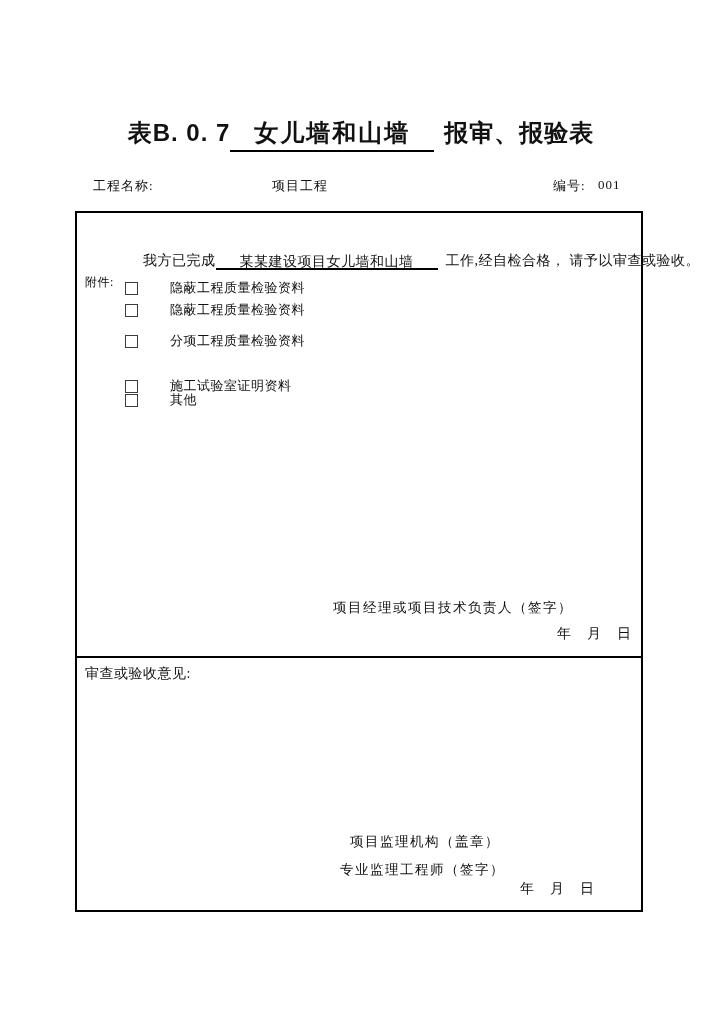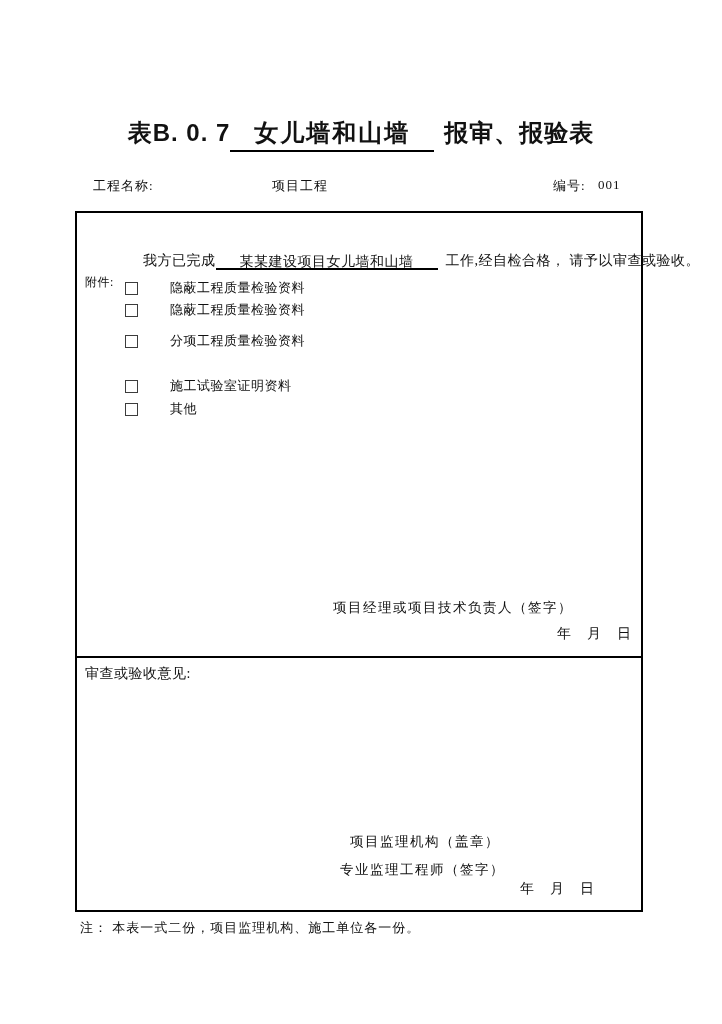--- a/index.html
+++ b/index.html
@@ -32,21 +32,21 @@
          height:17px;box-sizing:border-box;}
   .to-blank{width:235px;margin-left:22px;margin-right:10px;}
   .complete-line{left:66px;top:39px;}
   .completed-blank{width:222px;text-align:center;margin-right:8px;padding-bottom:1px;}
 
   .attach-label{position:absolute;left:8px;top:61px;font-size:12px;letter-spacing:0.5px;}
   .attach-row{position:absolute;left:48px;display:flex;align-items:center;height:14px;}
   .attach-row .cb{width:11px;height:11px;border:1px solid #3c3c3c;margin-right:32px;
                   flex:none;background:#fff;}
   .attach-row .lbl{font-size:13px;letter-spacing:0.5px;white-space:nowrap;}
-  .ar1{top:68px;} .ar2{top:90px;} .ar3{top:121px;} .ar4{top:166px;} .ar5{top:189px;}
+  .ar1{top:68px;} .ar2{top:90px;} .ar3{top:121px;} .ar4{top:166px;} .ar5{top:180px;}
 
   .sig{position:absolute;font-size:13.5px;letter-spacing:1.5px;white-space:nowrap;}
   .contractor-stamp{left:255px;top:344px;}
   .contractor-sign{left:256px;top:386px;}
   .date-line{position:absolute;font-size:14px;letter-spacing:1px;white-space:nowrap;}
   .date-upper{right:9px;top:412px;}
 
   .opinion-label{position:absolute;left:8px;top:452px;font-size:14px;letter-spacing:0.5px;}
   .org-stamp{left:273px;top:620px;}
   .engineer-sign{left:263px;top:648px;}
@@ -99,15 +99,14 @@
 
     <div class="divider"></div>
 
     <div class="opinion-label">审查或验收意见:</div>
     <div class="sig org-stamp">项目监理机构（盖章）</div>
     <div class="sig engineer-sign">专业监理工程师（签字）</div>
     <div class="date-line date-lower">年　月　日</div>
 
   </div>
 
-  <div class="note">注： 本表一式二份，项目监理机构、施工单位各一份。</div>
 
 </div>
 
 </body></html>

